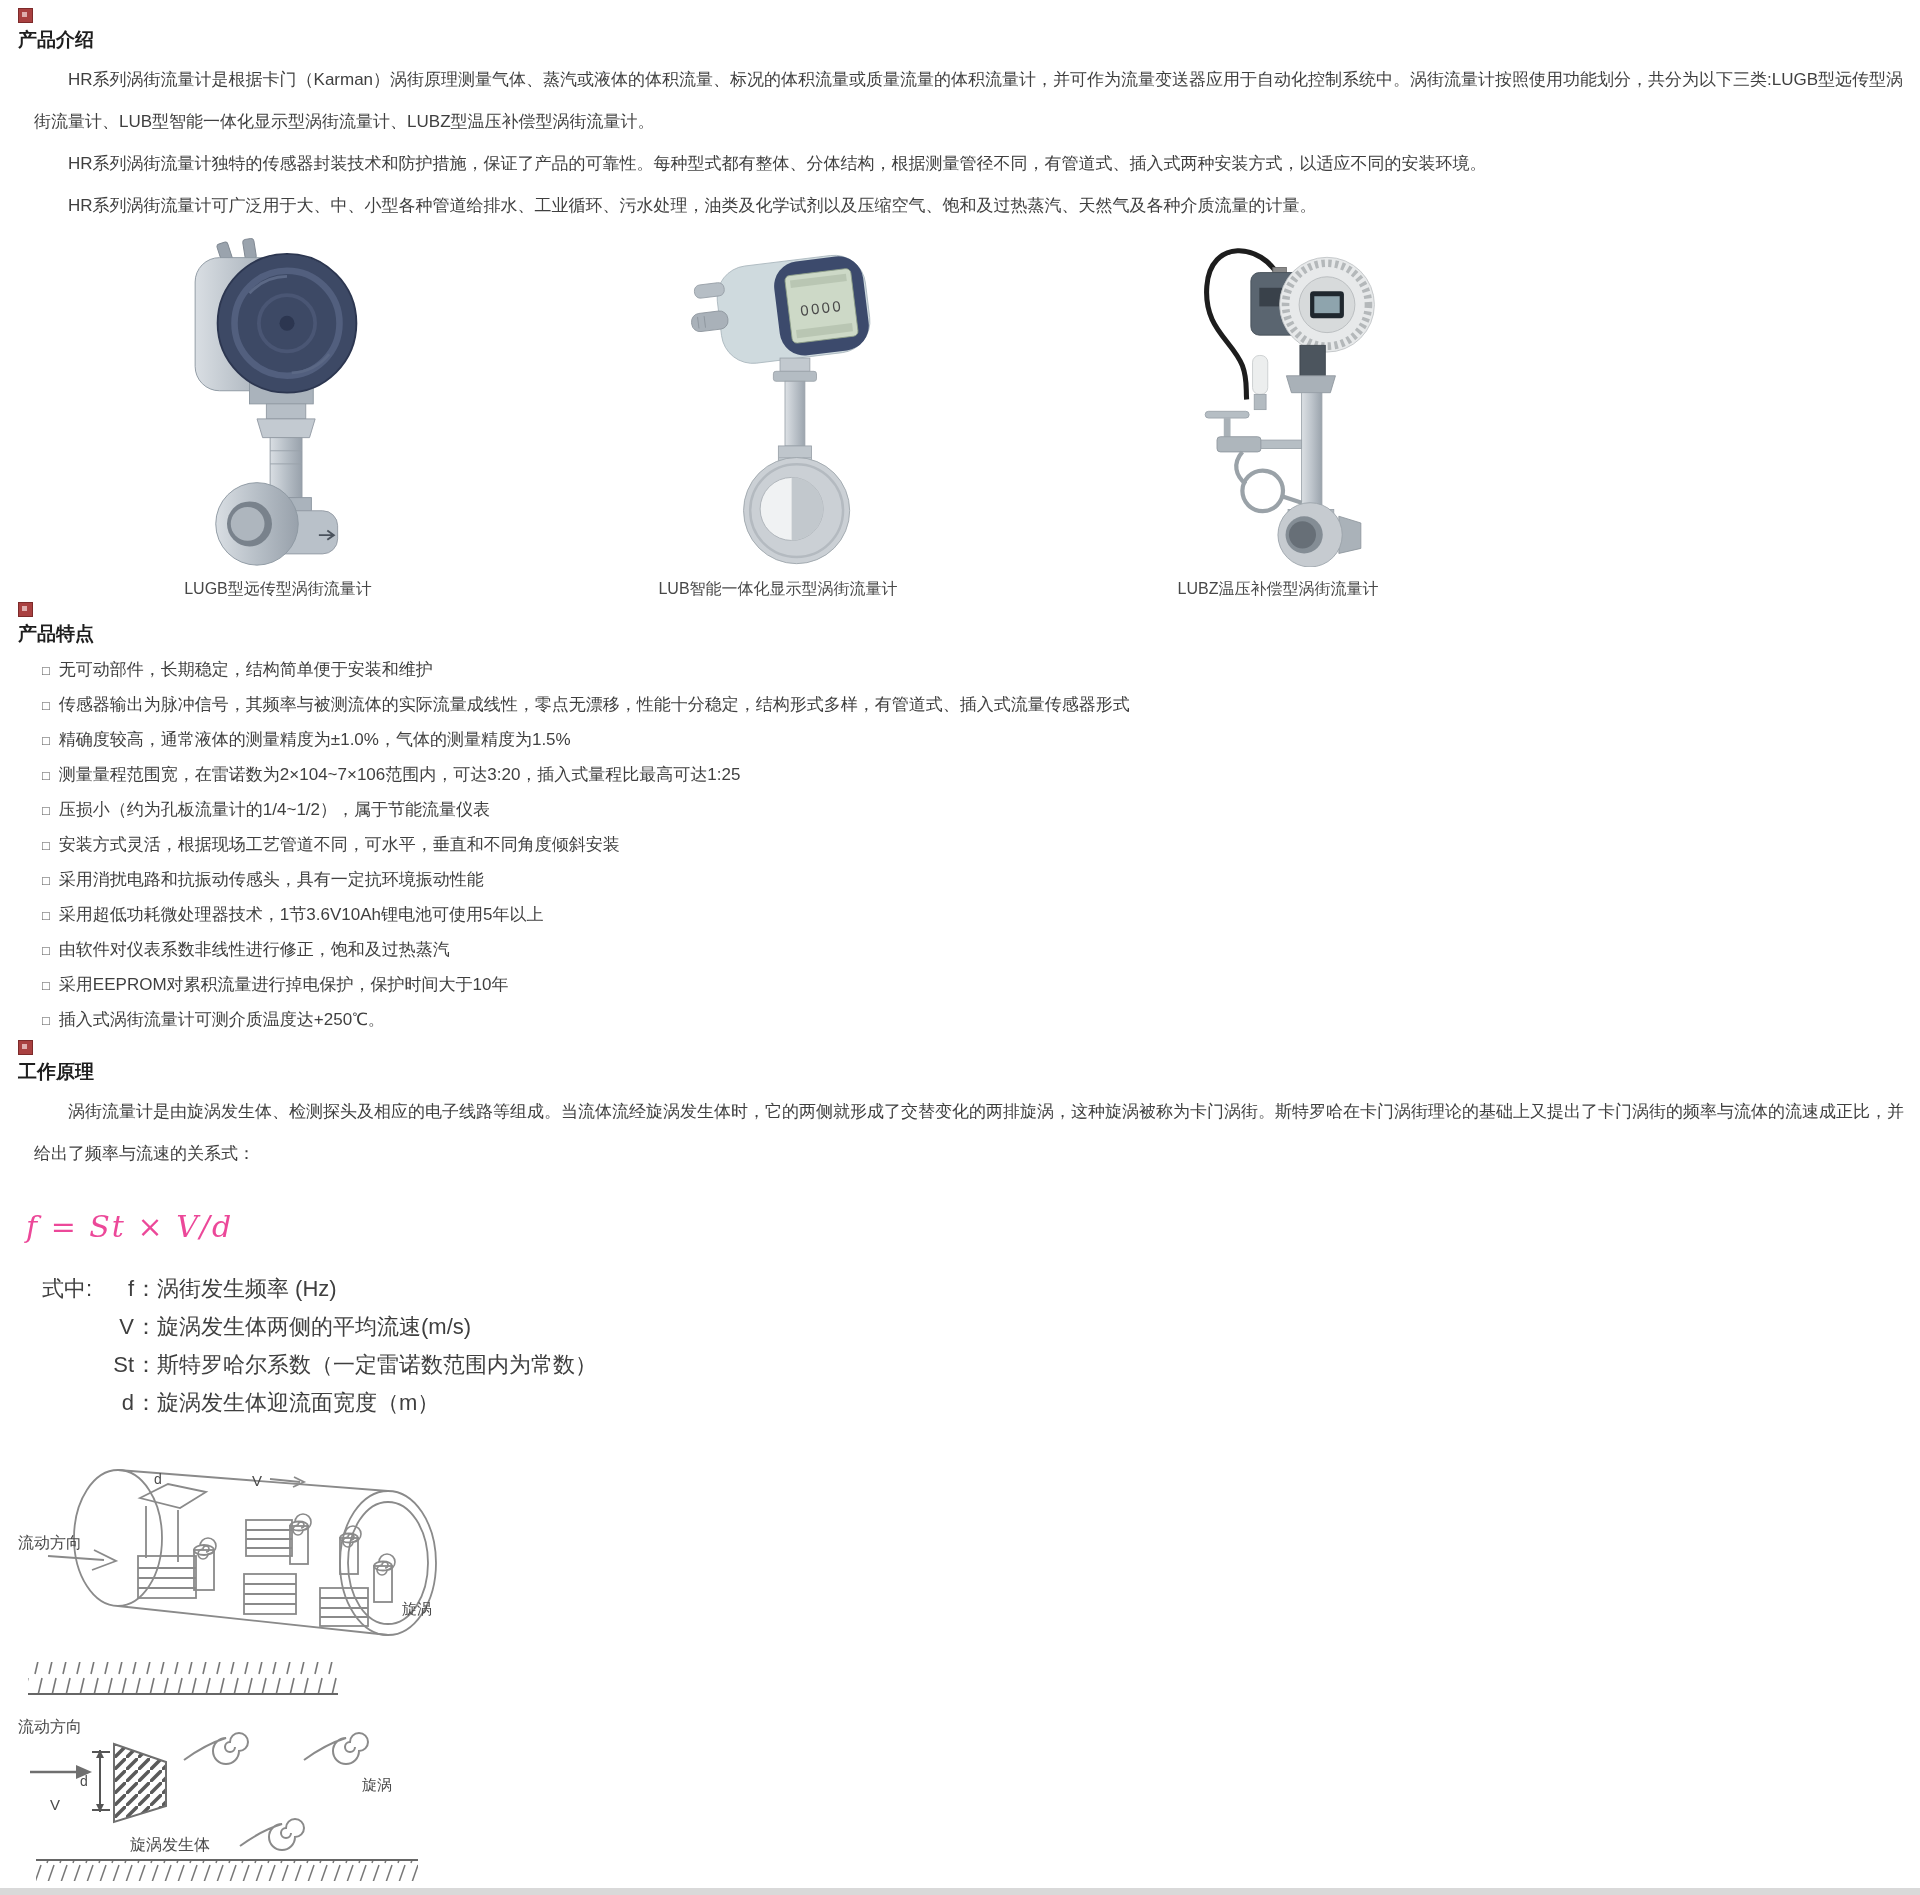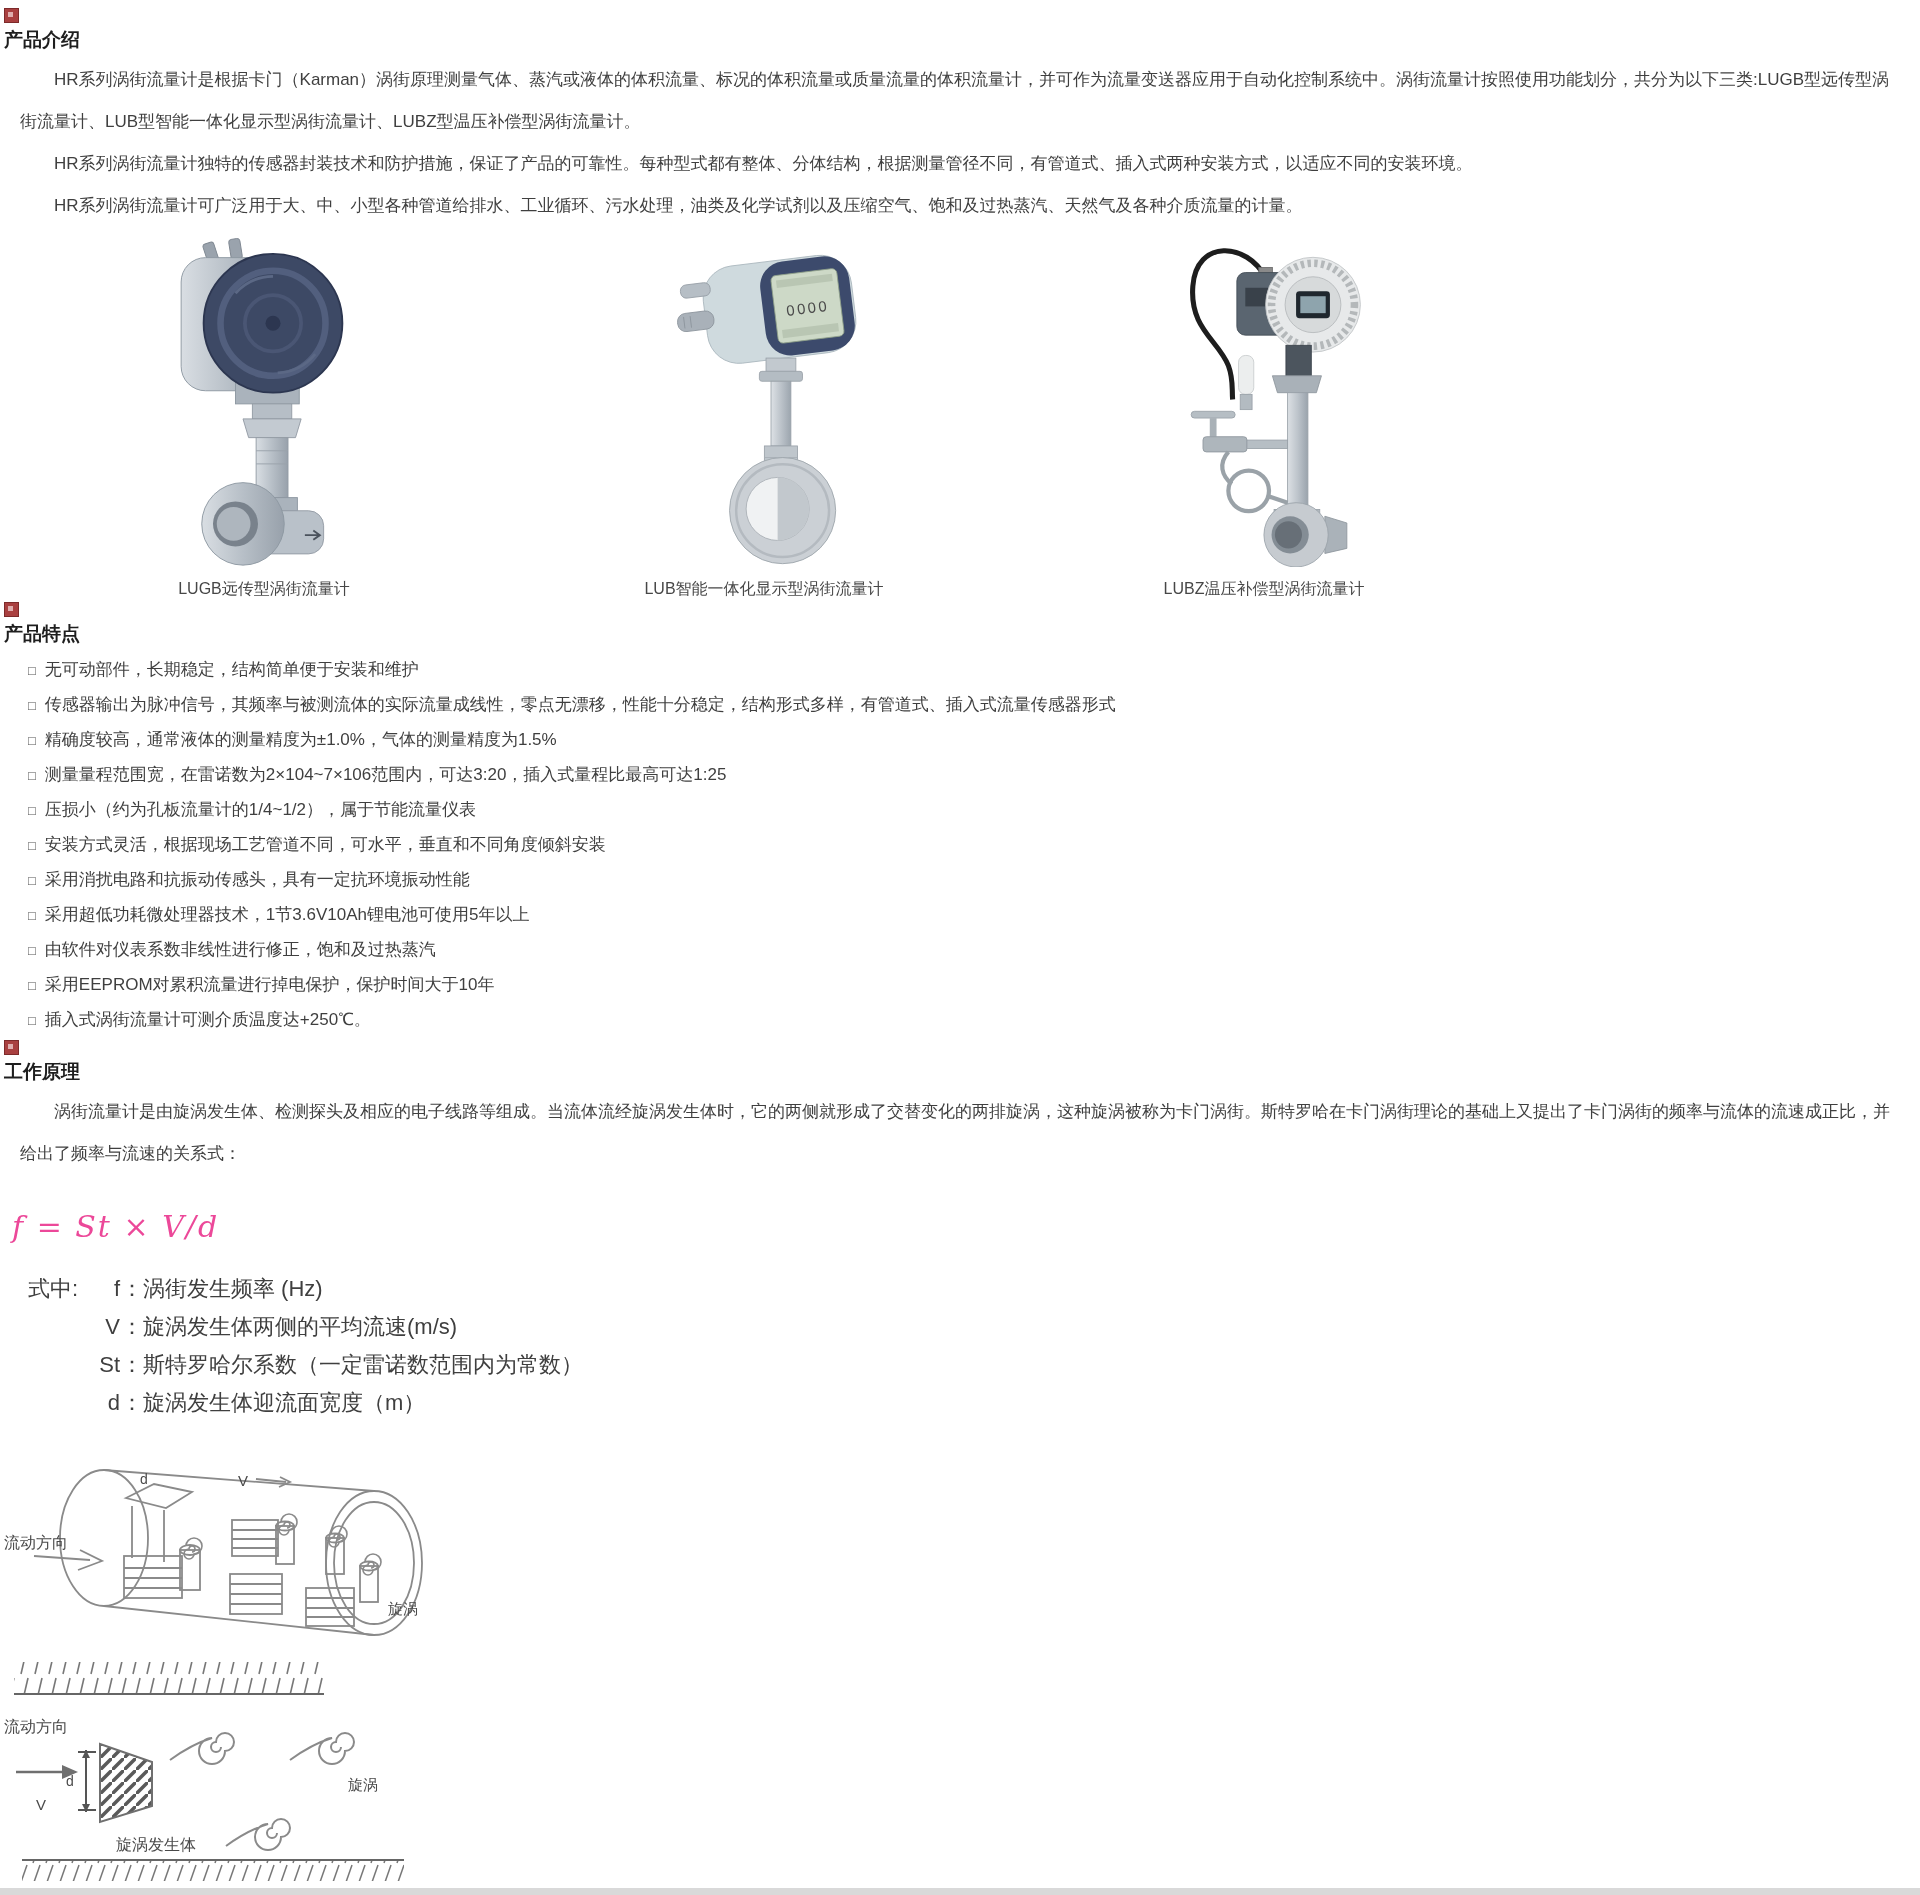--- a/index.html
+++ b/index.html
@@ -1,18 +1,18 @@
 <!DOCTYPE html>
 <html><head>
 <meta charset="utf-8">
 <style>
   html,body{margin:0;padding:0;background:#fff;}
   .page{position:relative;width:1920px;height:1895px;overflow:hidden;background:#ffffff;
         font-family:"Liberation Sans",sans-serif;color:#3f3f3f;box-sizing:border-box;
-        padding:6px 0 0 4px;}
+        padding:6px 0 0 18px;}
   .mark{display:block;width:13px;height:13px;background:#a94040;border:1px solid #7d2a2a;
         position:relative;margin:2px 0 1px 0;}
   .mark i{position:absolute;left:3px;top:3px;width:5px;height:5px;background:#dfaeae;}
   h2.sec-title{font-size:19px;font-weight:bold;color:#1e1e1e;margin:4px 0 6px 0;}
   p.para{font-size:17px;line-height:42px;margin:0 16px 0 16px;text-indent:2em;}
   
   .figures{display:flex;width:1500px;margin:10px 0 0 10px;}
   .figures figure{margin:0;flex:1 1 33%;text-align:center;}
   figcaption{font-size:16px;color:#474747;margin-top:8px;}
   
@@ -74,21 +74,21 @@
         <rect x="142" y="214" width="34" height="64" fill="url(#st1)" stroke="#949ca5"></rect>
         <line x1="142" y1="228" x2="176" y2="228" stroke="#9aa2ab"></line>
         <line x1="142" y1="242" x2="176" y2="242" stroke="#9aa2ab"></line>
         <rect x="132" y="278" width="54" height="14" fill="#aab3bc" stroke="#8d97a1"></rect>
         <path d="M150,292 h48 a16,16 0 0 1 16,16 v14 a16,16 0 0 1 -16,16 h-48 z" fill="#b9c1c9" stroke="#949ca5"></path>
         <circle cx="128" cy="306" r="44" fill="url(#st1)" stroke="#8d97a1"></circle>
         <circle cx="120" cy="306" r="24" fill="#79828c"></circle>
         <circle cx="118" cy="306" r="18" fill="#aeb6be"></circle>
         <path d="M194,318 h14 m-5,-5 l7,5 l-7,5" fill="none" stroke="#4a525c" stroke-width="2"></path>
       </svg>
-      <figcaption>LUGB远传型涡街流量计</figcaption>
+      <figcaption>LUGB型远传型涡街流量计</figcaption>
     </figure>
 
     <figure>
       <svg viewBox="0 0 300 398" height="330" xmlns="http://www.w3.org/2000/svg">
         <defs>
           <linearGradient id="st2" x1="0" y1="0" x2="1" y2="0">
             <stop offset="0" stop-color="#dde1e5"></stop>
               <stop offset="0.5" stop-color="#bcc3ca"></stop>
               <stop offset="1" stop-color="#9ca5ae"></stop>
           </linearGradient>

